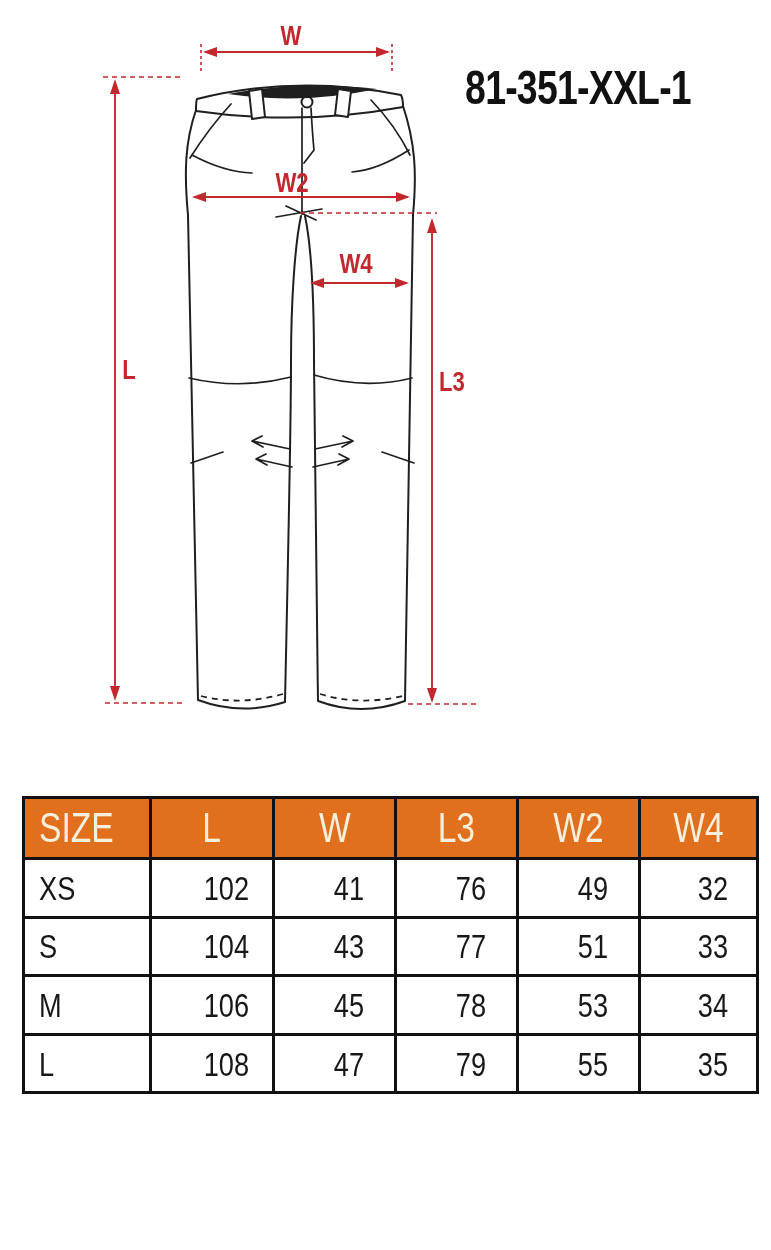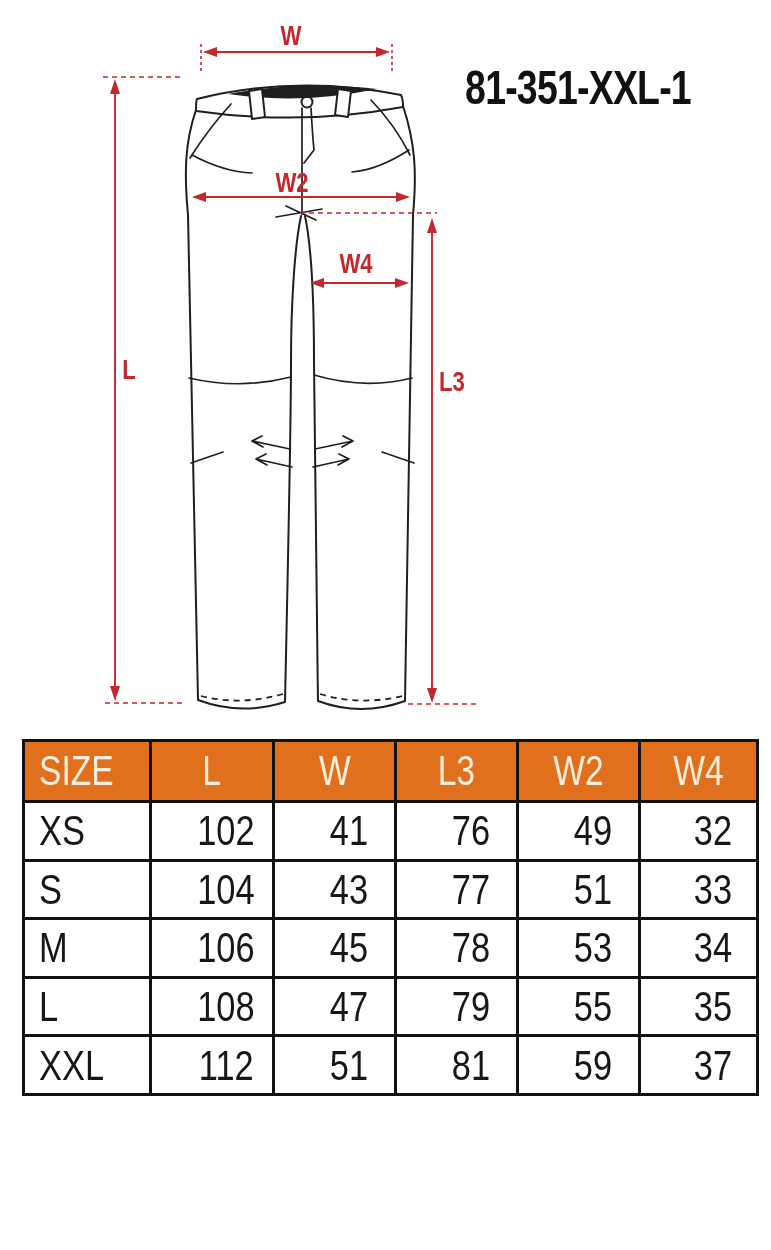--- a/index.html
+++ b/index.html
@@ -22,26 +22,26 @@
   .dimlabel{
     position:absolute;color:var(--red);font-weight:bold;font-size:27px;line-height:1;
     transform:translate(-50%,-50%) scaleX(.82);white-space:nowrap;
   }
   .product-code{
     position:absolute;color:#111;font-weight:bold;font-size:48px;line-height:1;
     transform:translate(-50%,-50%) scaleX(.78);white-space:nowrap;letter-spacing:-1px;
   }
   
   table.size{
-    position:absolute;left:22px;top:739px;width:734px;
+    position:absolute;left:22px;top:796px;width:734px;
     border-collapse:collapse;table-layout:fixed;
   }
   table.size th,table.size td{
     border:3px solid var(--table-border);padding:0;margin:0;
-    font-weight:normal;color:var(--text);font-size:43px;line-height:1;
+    font-weight:normal;color:var(--text);font-size:34px;line-height:1;
     text-align:center;vertical-align:middle;overflow:hidden;
   }
   table.size thead th{height:58px;background:var(--accent);color:var(--header-text);font-size:42px;}
   table.size tbody td{height:55.6px;background:#fff;padding-left:28px;}
   table.size .c0{text-align:left;padding-left:14px;}
   .cnd{display:inline-block;transform:scaleX(.8);transform-origin:center center;white-space:nowrap;}
   .c0 .cnd{transform-origin:left center;}
 </style>
 </head>
 <body>
@@ -169,23 +169,15 @@
         <td><span class="cnd">34</span></td>
       </tr>
       <tr>
         <td class="c0"><span class="cnd">L</span></td>
         <td><span class="cnd">108</span></td>
         <td><span class="cnd">47</span></td>
         <td><span class="cnd">79</span></td>
         <td><span class="cnd">55</span></td>
         <td><span class="cnd">35</span></td>
       </tr>
-      <tr>
-        <td class="c0"><span class="cnd">XXL</span></td>
-        <td><span class="cnd">112</span></td>
-        <td><span class="cnd">51</span></td>
-        <td><span class="cnd">81</span></td>
-        <td><span class="cnd">59</span></td>
-        <td><span class="cnd">37</span></td>
-      </tr>
     </tbody>
   </table>
 </div>
 
 </body></html>

